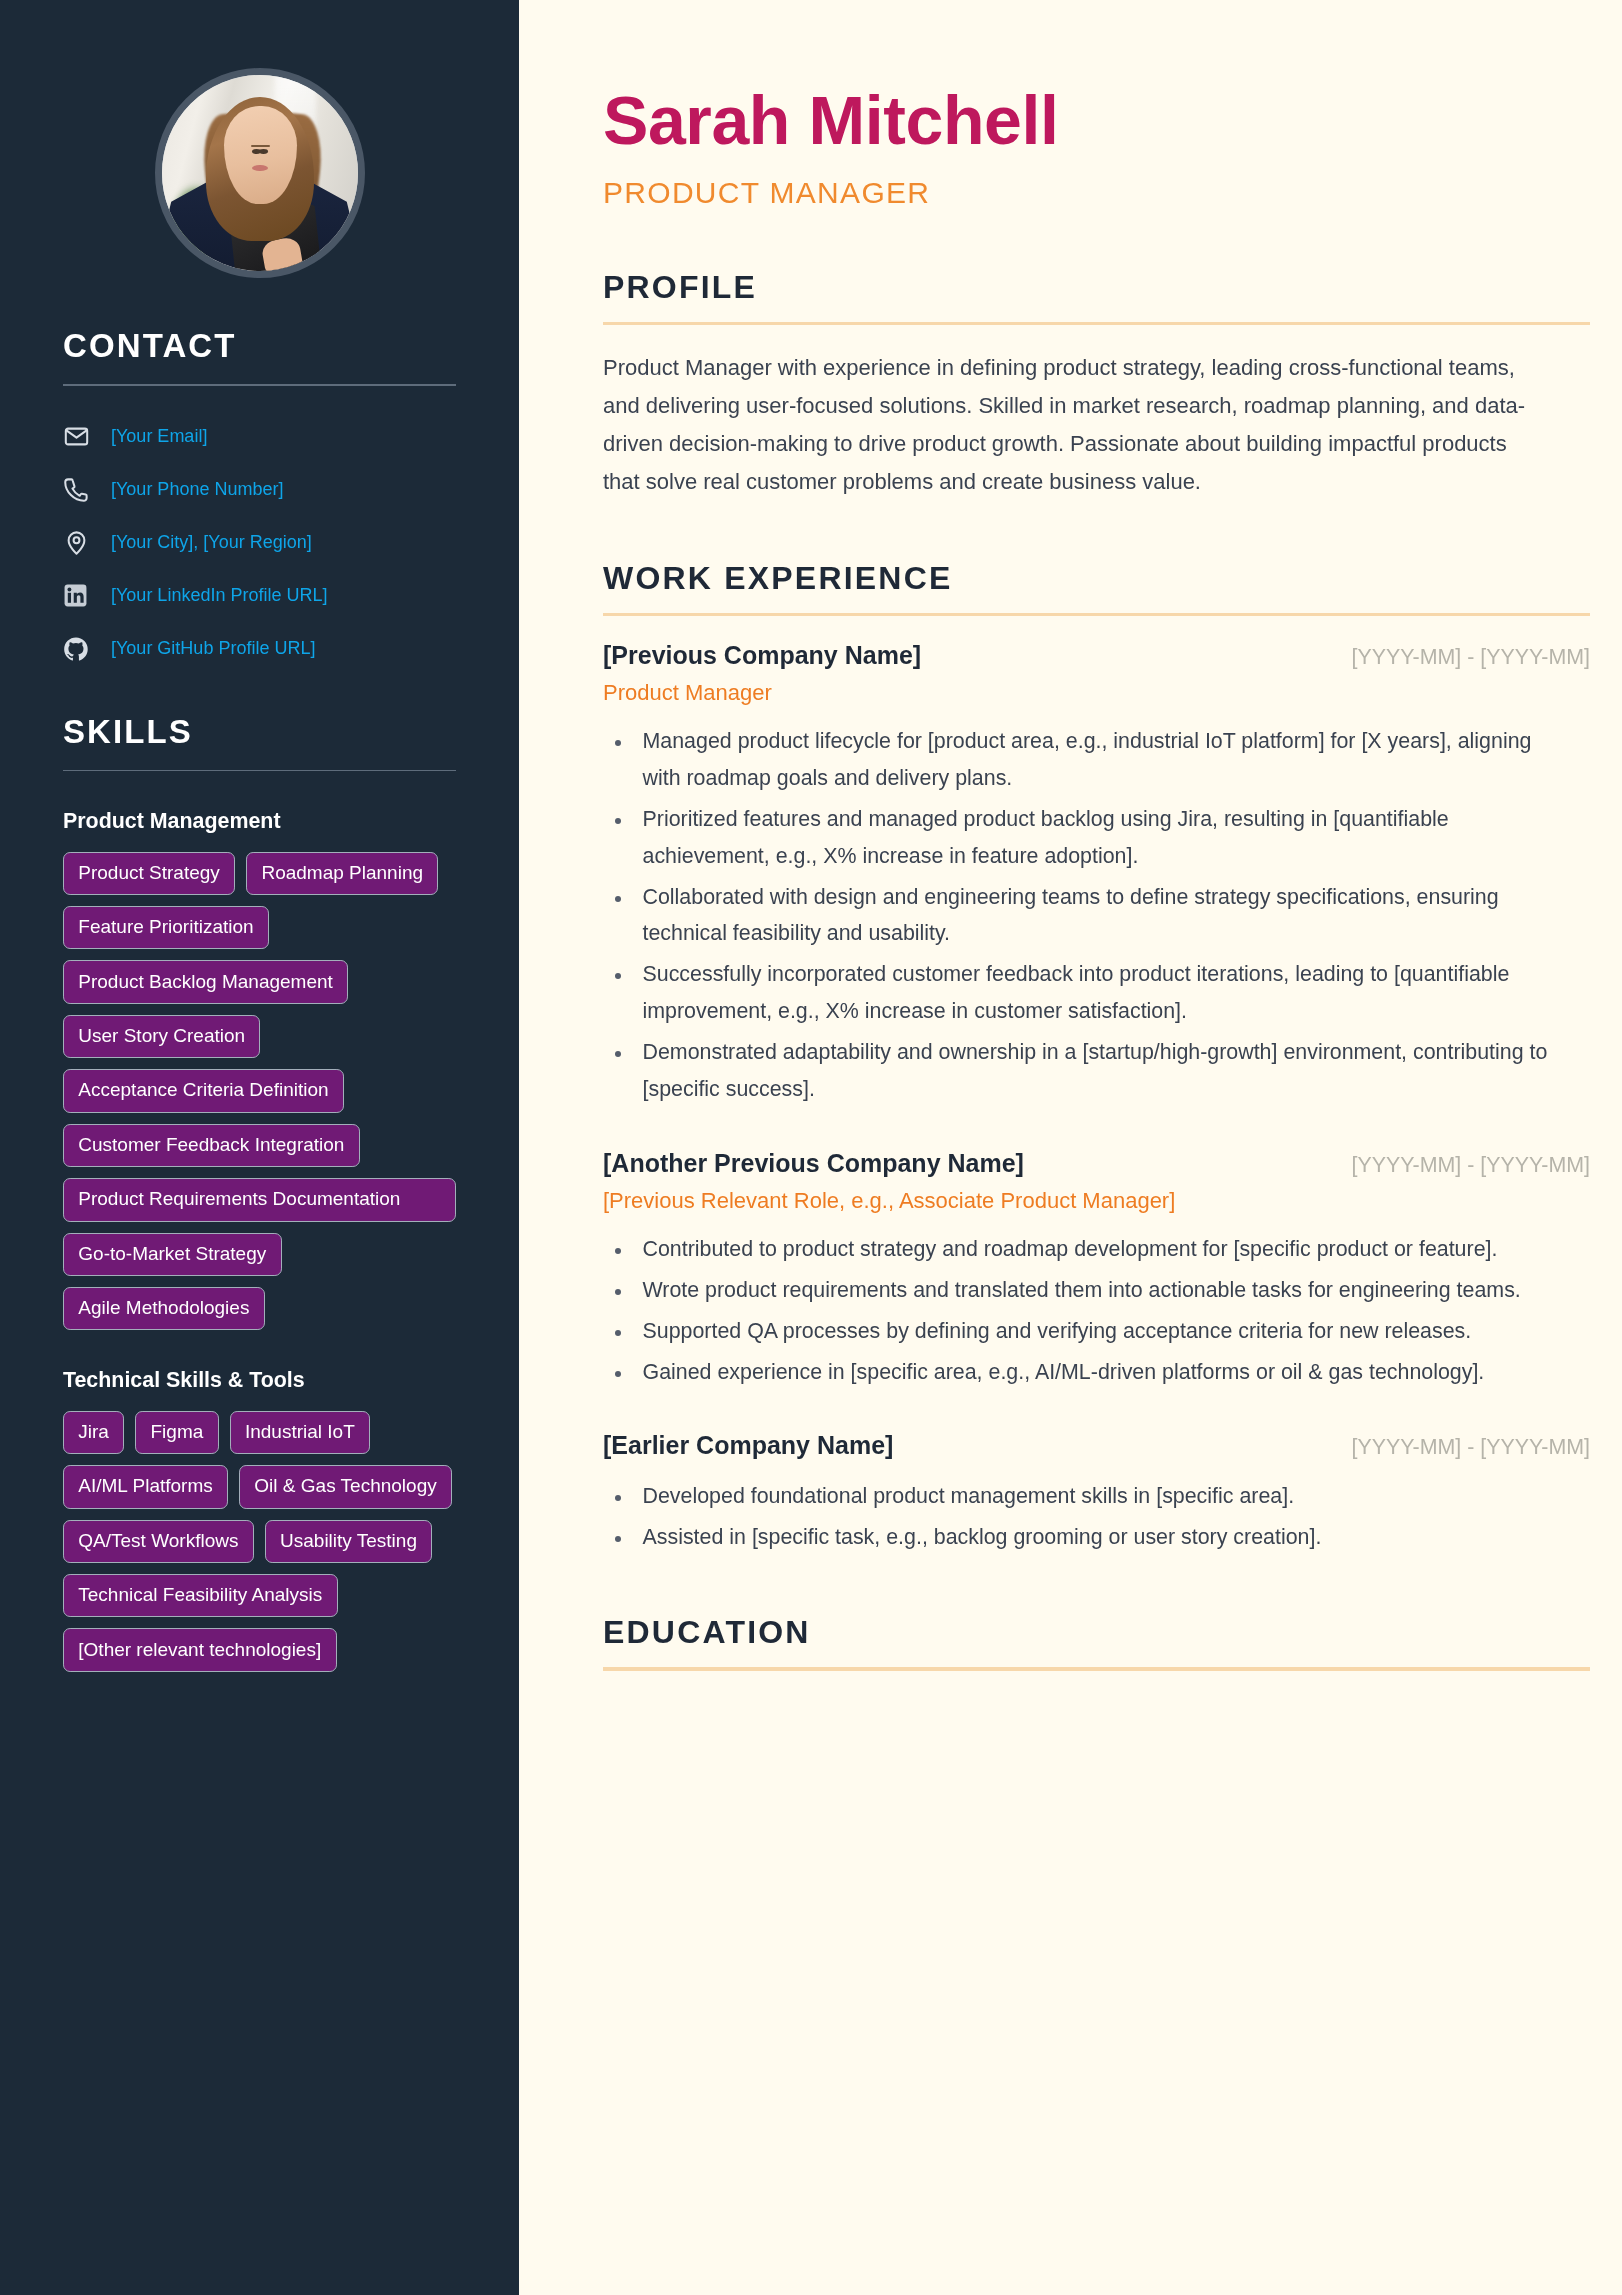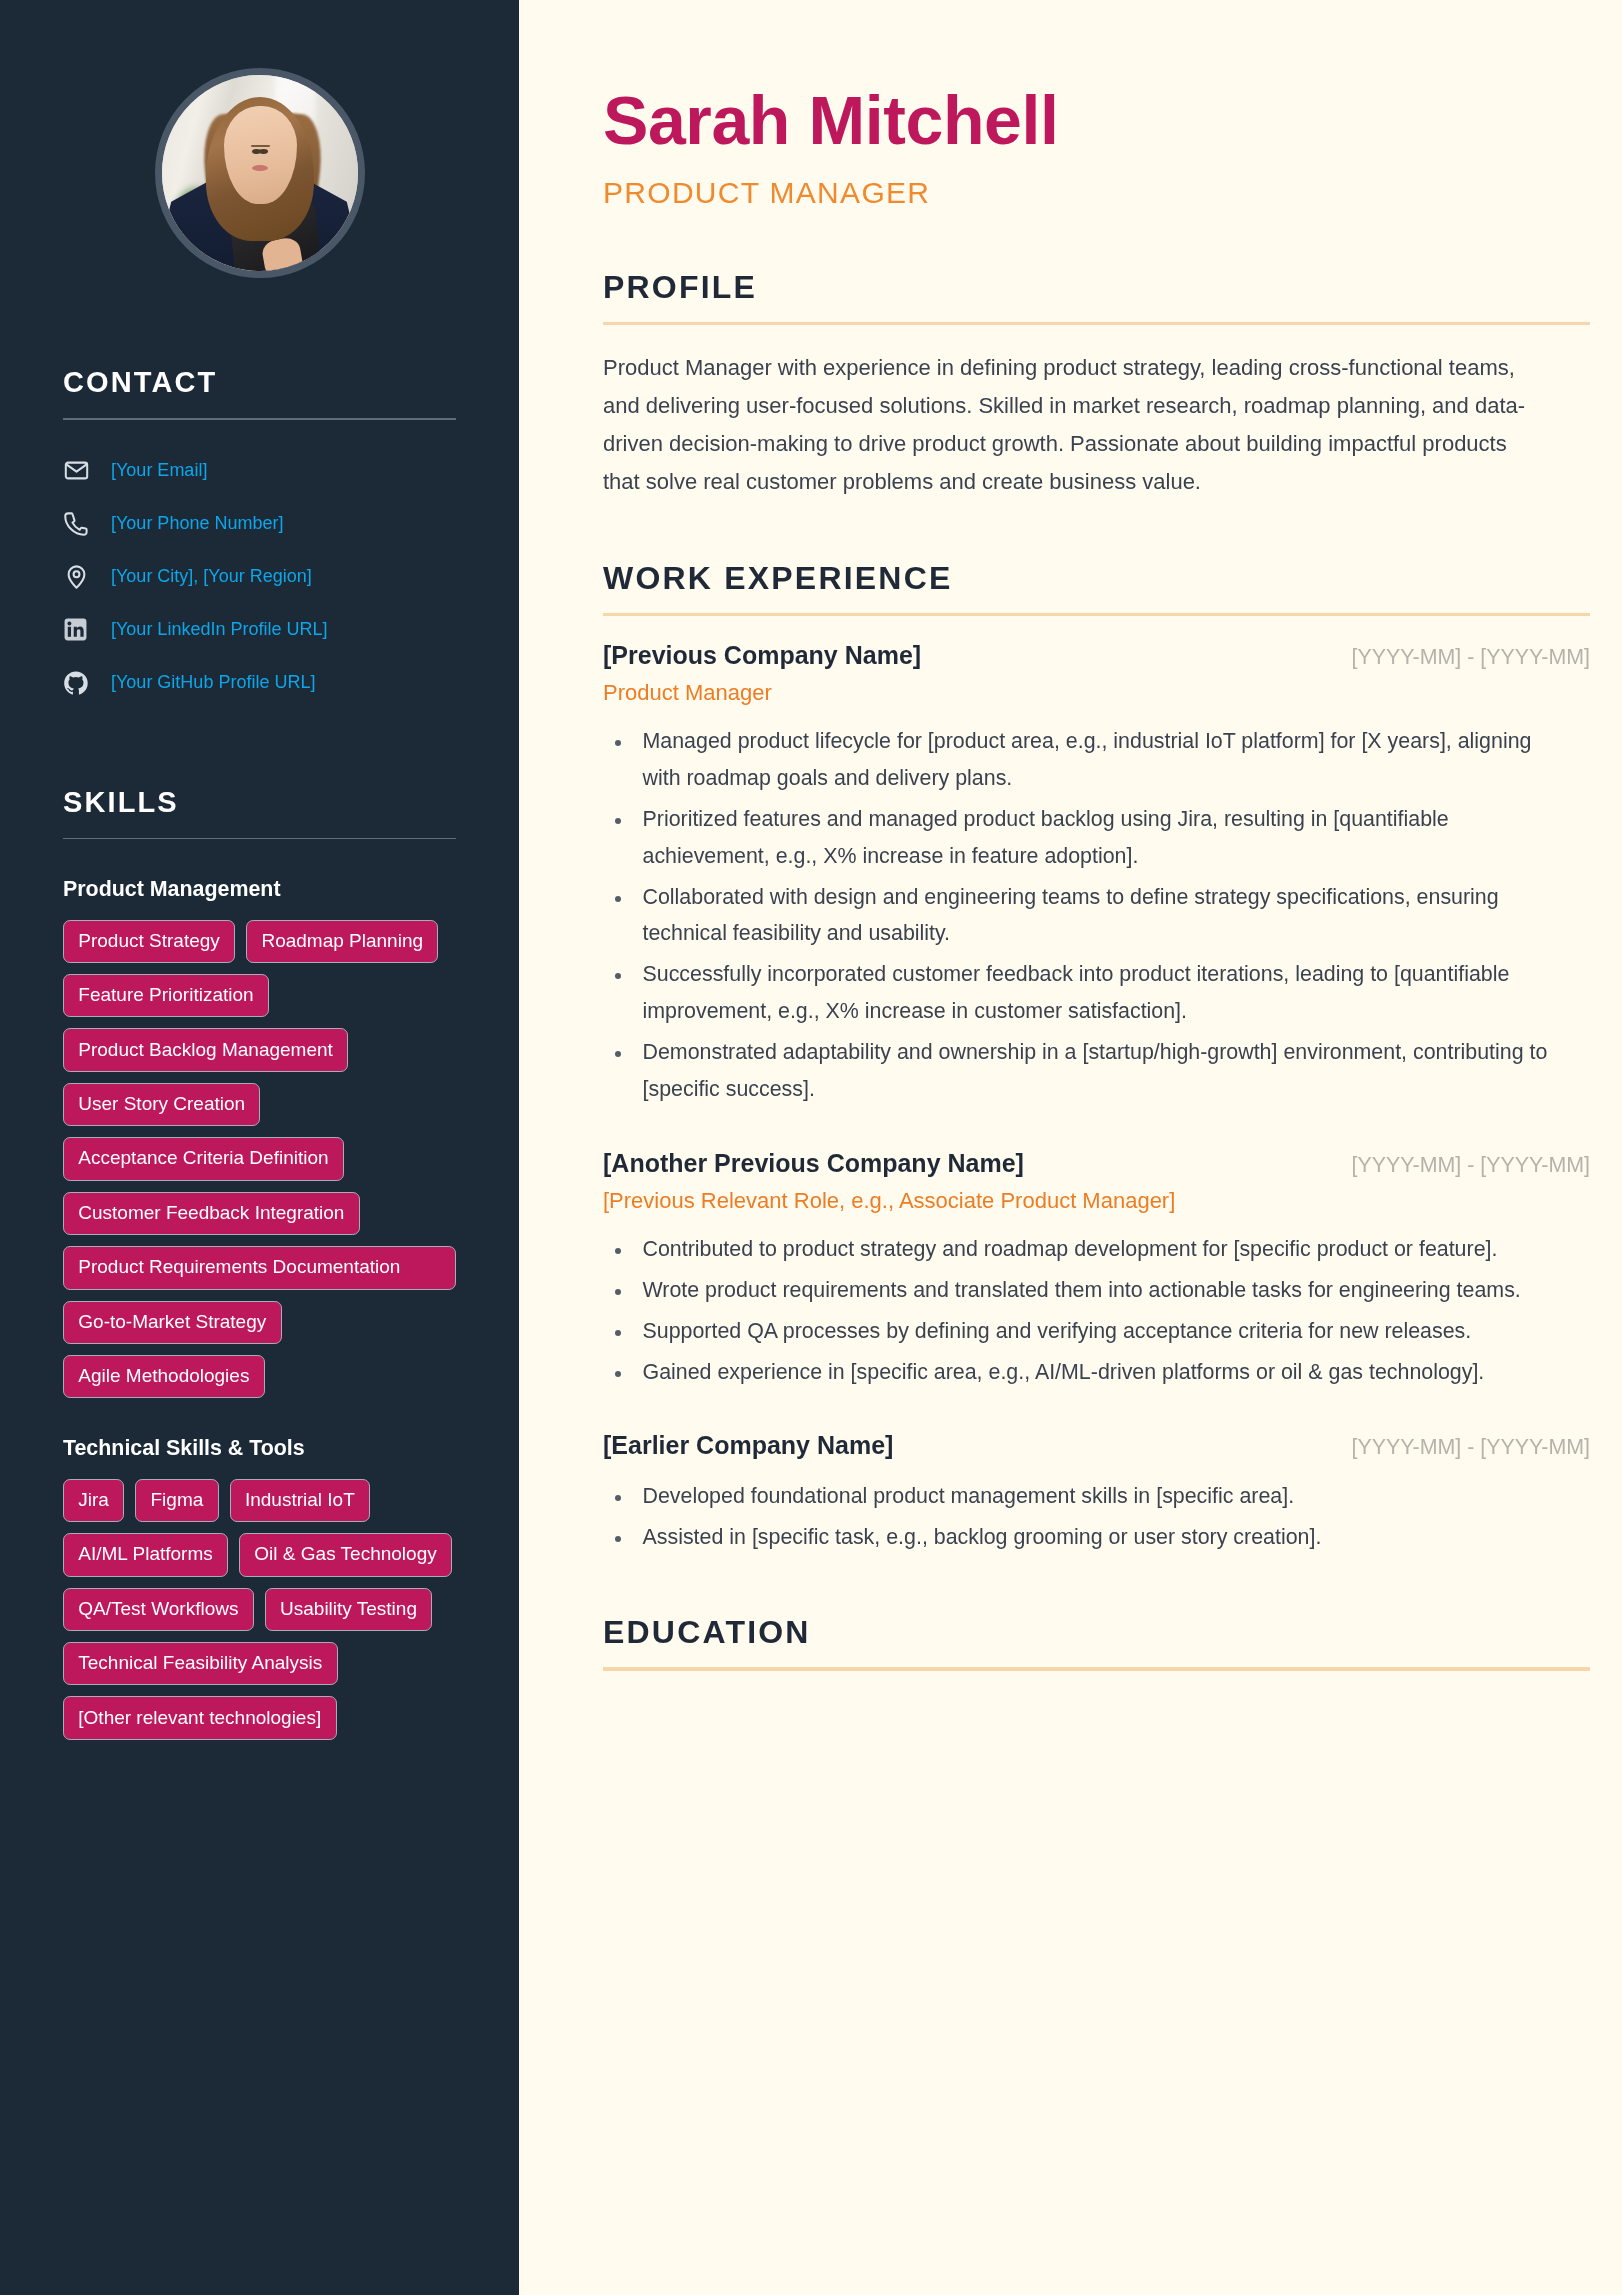--- a/index.html
+++ b/index.html
@@ -124,24 +124,24 @@
     width: 38px; height: 32px;
     background: #e3b492;
     border-radius: 40% 40% 20% 20%;
     transform: rotate(-10deg);
   }
 
   .side-pad { padding: 0 63px; }
 
   .side-heading {
     color: #FFFFFF;
-    font-size: 29px;
+    font-size: 33px;
     font-weight: bold;
     letter-spacing: 2.1px;
-    margin-top: 88px;
+    margin-top: 49px;
   }
   .side-rule {
     height: 1.6px;
     background: #5E6C7B;
     margin-top: 19px;
   }
 
   .contact-list { margin-top: 36px; }
   .contact-row {
     display: flex;
@@ -163,21 +163,21 @@
   .skill-group-title {
     color: #FFFFFF;
     font-size: 21.4px;
     font-weight: bold;
     margin-top: 38px;
     margin-bottom: 17.4px;
   }
   .chips { display: flex; flex-wrap: wrap; gap: 11px 11px; }
   .chip {
     border: 1.6px solid #A3AFBB;
-    background: #be185d;
+    background: #701a75;
     color: #FFFFFF;
     border-radius: 7.1px;
     padding: 7.1px 14.3px 8.7px 14.3px;
     font-size: 19px;
     line-height: 1.35;
     max-width: 100%;
   }
   .chip.wide { width: 100%; }
 
   

